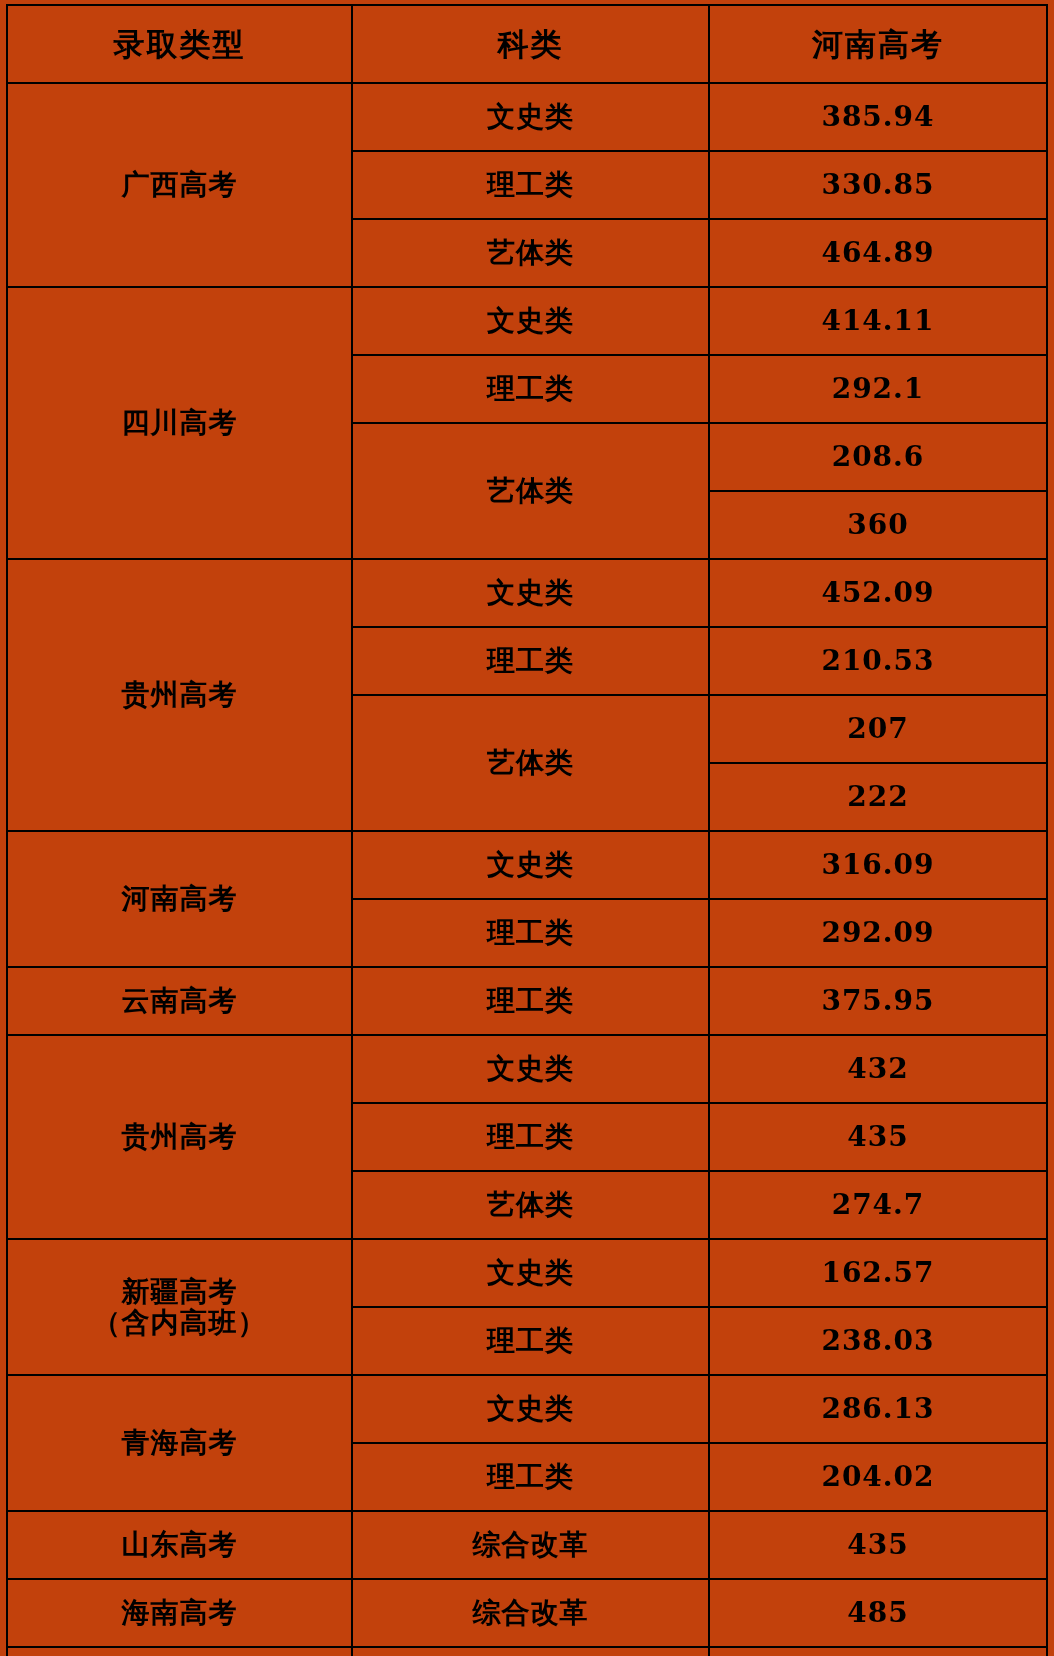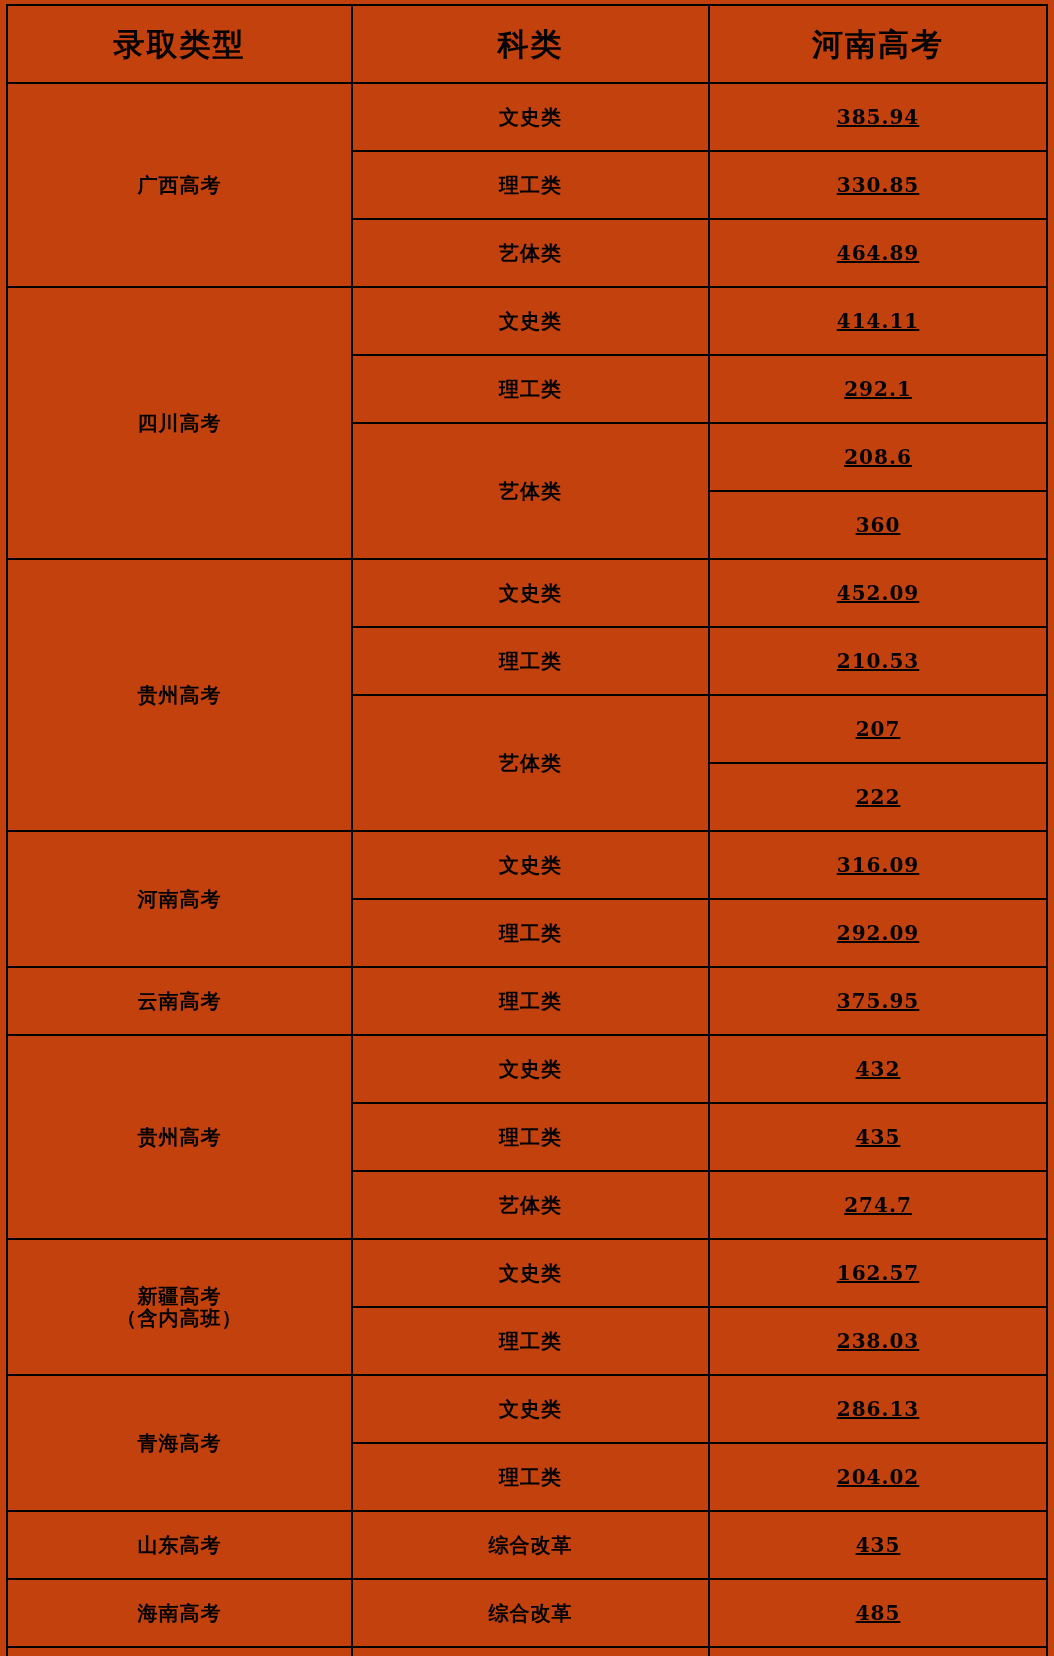--- a/index.html
+++ b/index.html
@@ -38,42 +38,41 @@
     font-weight: bold;
     line-height: 1.12;
     padding: 2px 0;
   }
   table.score-table thead th {
     font-size: 31px;
     height: 72px;
     letter-spacing: 2px;
   }
   table.score-table tbody td {
-    font-size: 20px;
+    font-size: 28px;
     height: 62px;
     letter-spacing: 1px;
   }
   td.type-cell {
     font-size: 31px;
     letter-spacing: 2px;
     margin-left: 28px;
   }
   td.type-cell .line2 {
     display: block;
     white-space: nowrap;
   }
   td.subject-cell {
     font-size: 31px;
     letter-spacing: 3px;
   }
   td.score-cell {
     font-size: 31px;
     letter-spacing: 1px;
     font-family: "DejaVu Serif", "Liberation Serif", serif;
-    text-decoration: underline;
   }
 </style>
 </head>
 <body>
 
 <div class="sheet">
   <table class="score-table">
     <colgroup>
       <col class="c1">
       <col class="c2">

